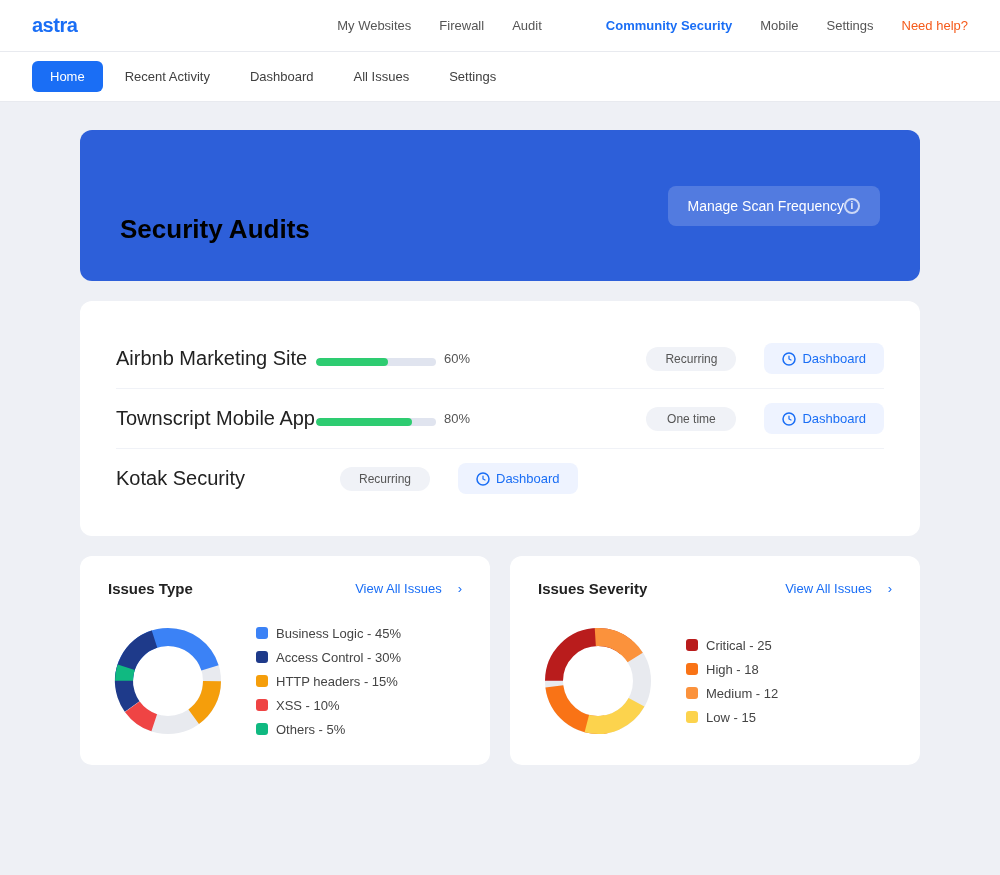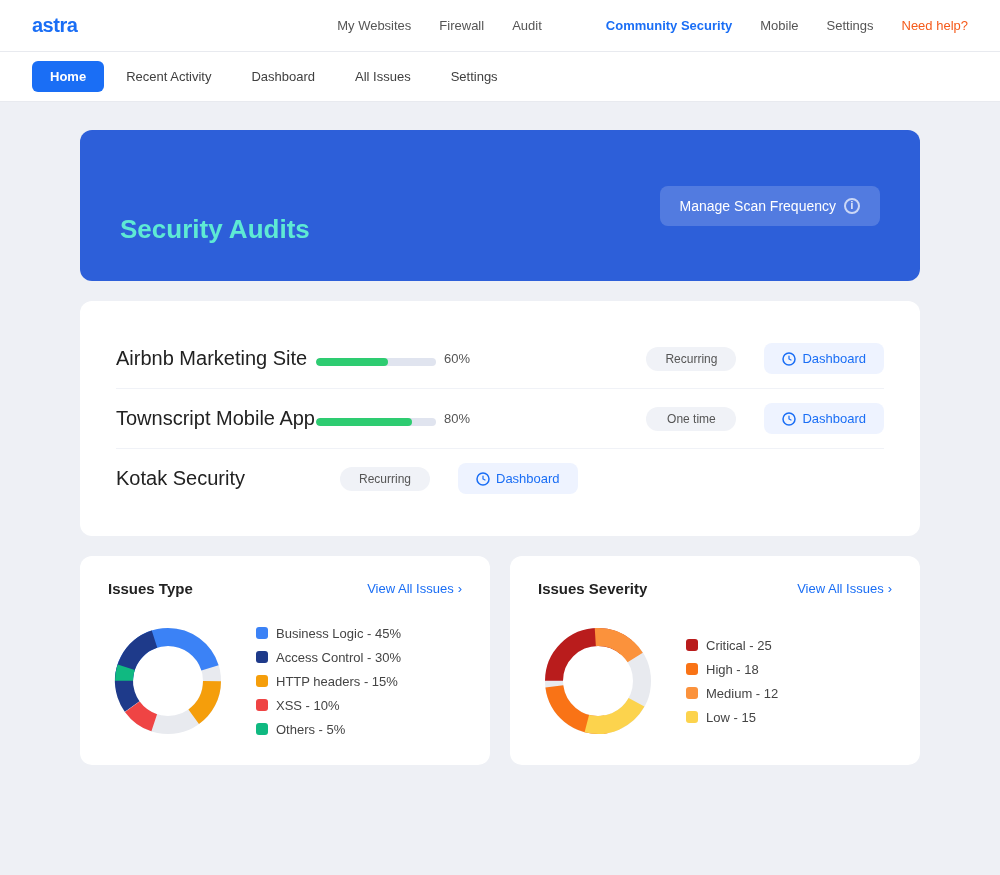--- a/index.html
+++ b/index.html
@@ -46,56 +46,55 @@
       border-radius: 6px;
       font-size: 13px;
       cursor: pointer;
       border: none;
       background: transparent;
       color: #404040;
     }
     .sub-nav-btn.active {
       background: #1a6ef5;
       color: #fff;
-      font-weight: 700;
+      font-weight: 400;
     }
 
     
     .main-content {
       padding: 28px 80px;
     }
 
     
     .security-audits-card {
       background: #2d5fd9;
       border-radius: 12px;
       padding: 36px 40px;
       display: flex;
       align-items: center;
       justify-content: space-between;
       margin-bottom: 20px;
     }
     .security-audits-title {
       font-size: 26px;
       font-weight: 700;
-      color: #5eead4;
+      color: #000000;
       margin-top: 48px;
     }
     .manage-scan-btn {
       background: rgba(255,255,255,0.18);
       border: none;
       border-radius: 8px;
       padding: 12px 20px;
       color: #fff;
       font-size: 14px;
       font-weight: 500;
       cursor: pointer;
       display: flex;
       align-items: flex-start;
-      gap: 8px;
     }
 
     
     .projects-card {
       background: #fff;
       border-radius: 12px;
       padding: 28px 36px;
       margin-bottom: 20px;
     }
     .tabs-row {
@@ -213,21 +212,21 @@
       font-size: 15px;
       font-weight: 700;
       color: #222;
     }
     .view-all-link {
       font-size: 13px;
       color: #1a6ef5;
       cursor: pointer;
       display: flex;
       align-items: center;
-      gap: 4px;
+      gap: 16px;
     }
     .chart-body {
       display: flex;
       align-items: center;
       gap: 28px;
     }
     .donut-container {
       position: relative;
       width: 120px;
       height: 120px;

